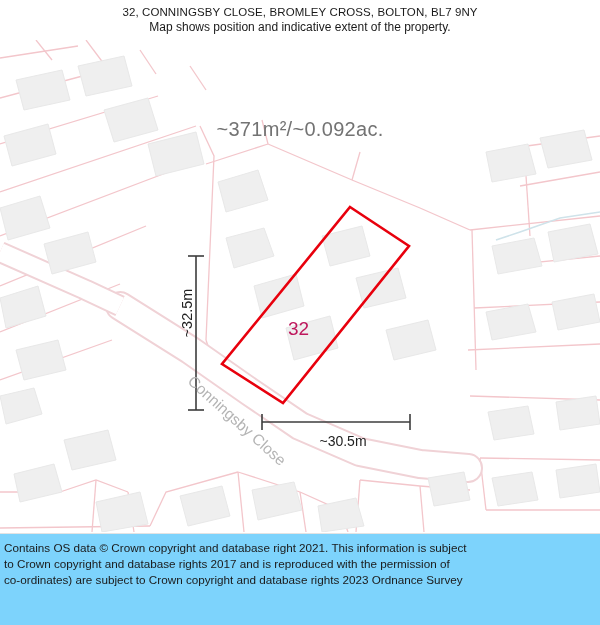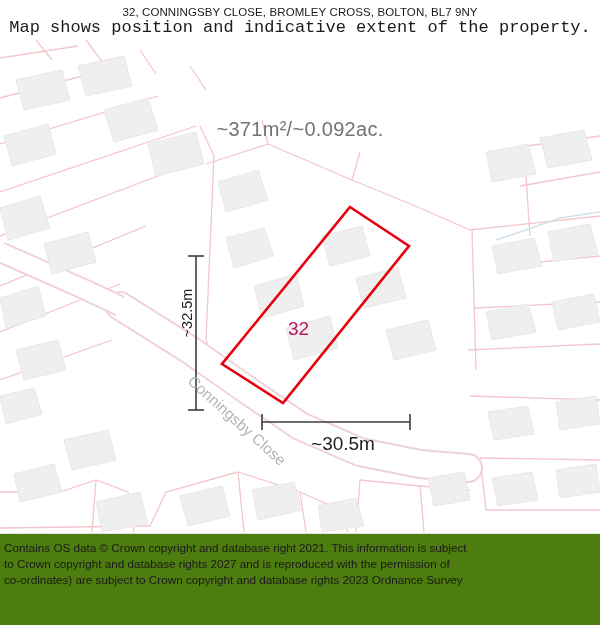--- a/index.html
+++ b/index.html
@@ -31,24 +31,23 @@
     padding-top: 5px;
     box-sizing: border-box;
   }
   .header .title {
     font-size: 11.5px;
     line-height: 15px;
     color: #1a1a1a;
     letter-spacing: 0.1px;
   }
   .header .subtitle {
-    font-size: 17px;
+    font-size: 12px;
     line-height: 15px;
     color: #1a1a1a;
-    font-family: Liberation Mono, monospace;
   }
   
   .map-wrap {
     position: absolute;
     left: 0;
     top: 40px;
     width: 600px;
     height: 492px;
     overflow: hidden;
     background: #ffffff;
@@ -75,21 +74,21 @@
     top: 278px;
     font-size: 19px;
     color: #be185d;
   }
   .dim-horizontal {
     position: absolute;
     left: 268px;
     top: 393px;
     width: 150px;
     text-align: center;
-    font-size: 19px;
+    font-size: 14px;
     color: #222;
   }
   .dim-vertical {
     position: absolute;
     left: 163px;
     top: 265px;
     font-size: 14.5px;
     color: #222;
     transform: rotate(-90deg);
     transform-origin: center center;
@@ -108,21 +107,21 @@
   
   .footer {
     position: absolute;
     left: 0;
     top: 533px;
     width: 600px;
     height: 92px;
     box-sizing: border-box;
     padding: 6px 4px 0 4px;
     border-top: 1px solid #e3e3e3;
-    background: #4d7c0f;
+    background: #7dd3fc;
   }
   .footer p {
     margin: 0;
     font-size: 11.7px;
     line-height: 16.2px;
     color: #1a1a1a;
   }
 </style>
 </head>
 <body>
@@ -262,17 +261,17 @@
 
     <div class="area-label">~371m²/~0.092ac.</div>
     <div class="plot-number">32</div>
     <div class="dim-horizontal">~30.5m</div>
     <div class="dim-vertical">~32.5m</div>
     <div class="street-label">Conningsby Close</div>
   </div>
 
   <div class="footer">
     <p>Contains OS data © Crown copyright and database right 2021. This information is subject</p>
-    <p>to Crown copyright and database rights 2027 and is reproduced with the permission of</p>
+    <p>to Crown copyright and database rights 2017 and is reproduced with the permission of</p>
     <p>co-ordinates) are subject to Crown copyright and database rights 2023 Ordnance Survey</p>
   </div>
 
 </div>
 
 </body></html>

